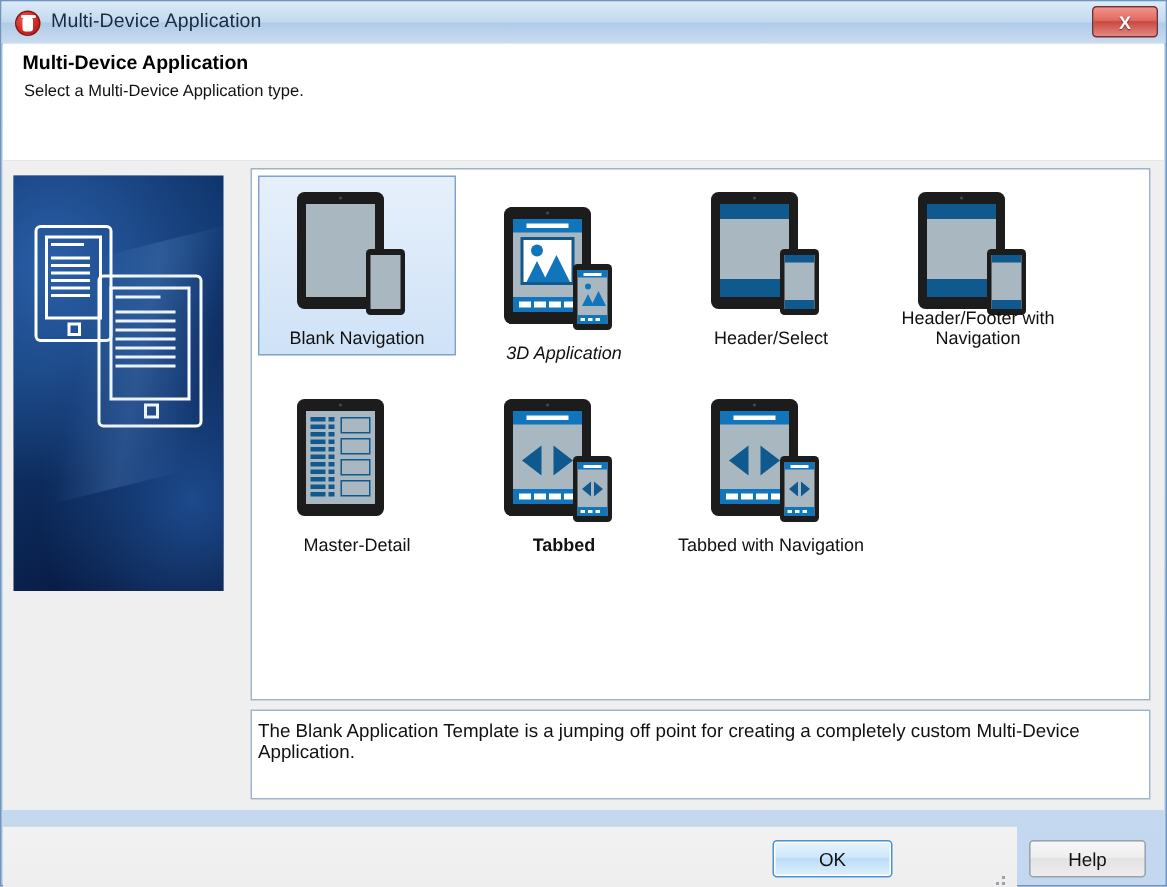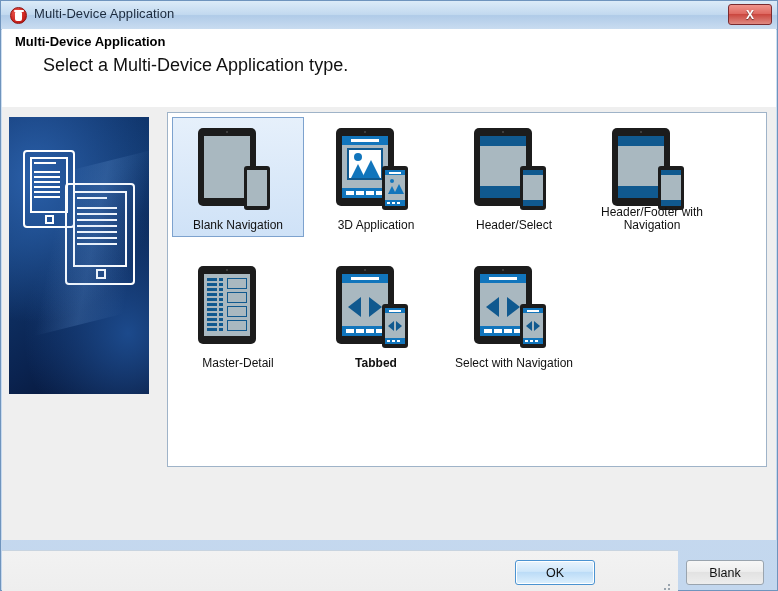--- a/index.html
+++ b/index.html
@@ -52,21 +52,21 @@
   }
   
   .header{
     position:absolute;left:1px;top:28px;width:774px;height:78px;
     background:#ffffff;border-bottom:1px solid #a8bed6;
   }
   .header-title{
     position:absolute;left:13px;top:5px;font-size:13px;font-weight:bold;color:#000;
   }
   .header-sub{
-    position:absolute;left:41px;top:26px;font-size:18px;color:#111;
+    position:absolute;left:14px;top:26px;font-size:11px;color:#111;
   }
   
   .body{
     position:absolute;left:1px;top:106px;width:774px;height:433px;
     background:#efefef;
   }
   
   .banner{
     position:absolute;left:7px;top:10px;width:140px;height:277px;
     background:
@@ -209,21 +209,21 @@
             <div class="scr" style="left:6px;top:8px;width:46px;height:62px;"></div>
           </div>
           <div class="phone" style="left:56px;top:44px;width:26px;height:44px;">
             <div class="scr" style="left:3px;top:4px;width:20px;height:36px;"></div>
           </div>
         </div>
           </div>
         <div class="label">Blank Navigation</div>
       </div>
 
-      <div class="tile" style="left:142px;top:4px;">
+      <div class="tile" style="left:142px;top:14px;font-style:italic;">
         <div class="art">
             <div class="art-inner">
           <div class="tab" style="left:10px;top:6px;width:58px;height:78px;">
             <div class="cam" style="left:28px;top:3px;"></div>
             <div class="scr" style="left:6px;top:8px;width:46px;height:62px;">
               <div class="bar" style="left:0;top:0;width:46px;height:9px;"></div>
               <div class="white" style="left:9px;top:3px;width:28px;height:3px;"></div>
               <div class="bar-dk" style="left:5px;top:12px;width:36px;height:32px;"></div>
               <div class="white" style="left:7px;top:14px;width:32px;height:28px;"></div>
               <div class="dot" style="left:12px;top:17px;width:8px;height:8px;background:#1175bc;"></div>
@@ -393,31 +393,32 @@
               <div class="tri" style="left:3px;top:13px;border-top:5px solid transparent;border-bottom:5px solid transparent;border-right:6px solid #10598f;"></div>
               <div class="tri" style="left:11px;top:13px;border-top:5px solid transparent;border-bottom:5px solid transparent;border-left:6px solid #10598f;"></div>
               <div class="bar" style="left:0;top:30px;width:20px;height:6px;"></div>
               <div class="white" style="left:2px;top:32px;width:3px;height:2px;"></div>
               <div class="white" style="left:7px;top:32px;width:3px;height:2px;"></div>
               <div class="white" style="left:12px;top:32px;width:3px;height:2px;"></div>
             </div>
           </div>
         </div>
           </div>
-        <div class="label">Select with Navigation</div>
+        <div class="label">Tabbed with Navigation</div>
       </div>
 
     </div>
 
+    <div class="desc">The Blank Application Template is a jumping off point for creating a completely custom Multi-Device Application.</div>
 
   </div>
 
   <div class="footer">
     <div class="btn default" id="btn-ok">OK</div>
-    <div class="btn" id="btn-help">Blank</div>
+    <div class="btn" id="btn-help">Help</div>
     <div class="grip">
       <i style="left:8px;top:0;"></i>
       <i style="left:4px;top:4px;"></i>
         <i style="left:8px;top:4px;"></i>
       <i style="left:0;top:8px;"></i>
         <i style="left:4px;top:8px;"></i>
         <i style="left:8px;top:8px;"></i>
     </div>
   </div>
 

